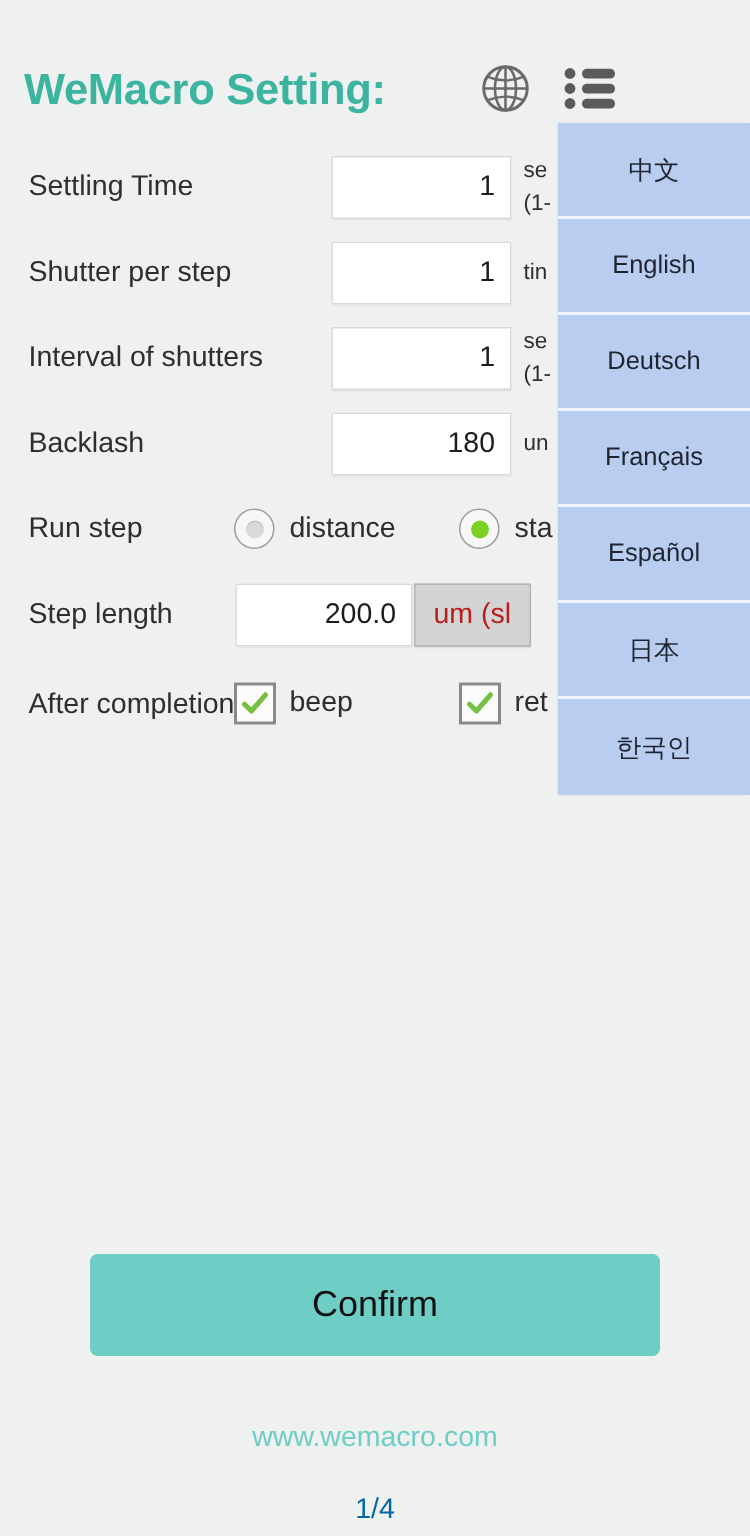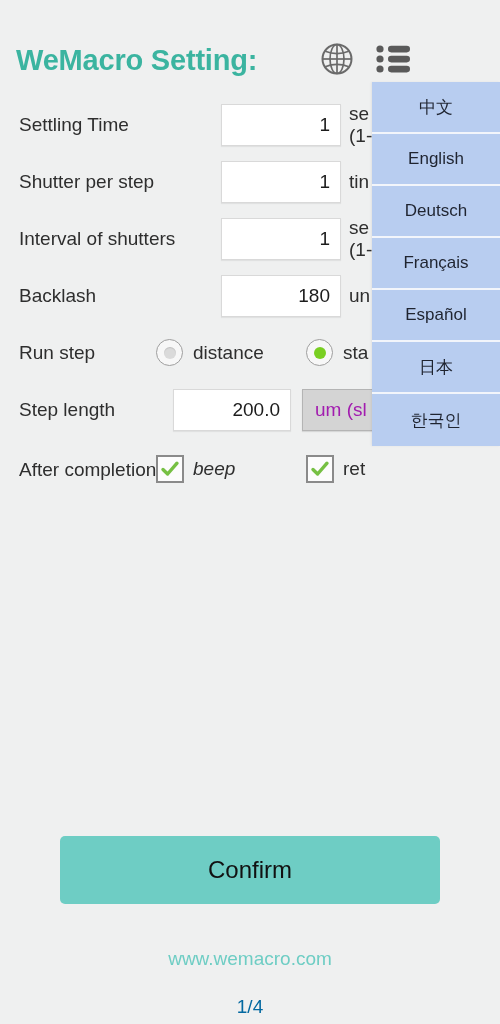--- a/index.html
+++ b/index.html
@@ -89,47 +89,47 @@
     text-align: right;
     padding: 0 10px 0 8px;
     outline: none;
   }
   .field-a {
     left: 221px;
     width: 120px;
     height: 42px;
   }
   .field-step {
-    left: 173px;
+    left: 157px;
     width: 118px;
     height: 42px;
   }
 
   .unit {
     position: absolute;
-    font-size: 19px;
+    font-size: 15px;
     color: #2e2e2e;
     line-height: 21px;
     white-space: nowrap;
     left: 349px;
   }
   .unit-two { line-height: 22px; }
 
   .unit-select {
     position: absolute;
-    left: 302px;
+    left: 276px;
     height: 42px;
     background: #d4d4d4;
     border: 1px solid #b4b4b4;
     box-sizing: border-box;
     display: flex;
     align-items: center;
     padding: 0 12px;
     font-size: 19px;
-    color: #a21caf;
+    color: #b91c1c;
     white-space: nowrap;
     box-shadow: 0 1px 1px rgba(0,0,0,0.10);
   }
 
   
   .radio-group {
     position: absolute;
     display: flex;
     align-items: center;
     gap: 10px;
@@ -191,21 +191,21 @@
   .lang-menu {
     position: absolute;
     left: 372px;
     top: 82px;
     width: 128px;
     background: #b8cdf0;
     z-index: 40;
     box-shadow: -1px 0 2px rgba(0,0,0,0.06);
   }
   .lang-item {
-    height: 52px;
+    height: 64px;
     display: flex;
     align-items: center;
     justify-content: center;
     font-size: 17px;
     color: #1f2430;
     border-bottom: 2px solid #f2f5fb;
     box-sizing: border-box;
     white-space: nowrap;
   }
   .lang-item:last-child { border-bottom: none; }
@@ -328,21 +328,21 @@
 
   <div class="row">
     <div class="label">Step length</div>
     <input class="field field-step" type="text" value="200.0" style="">
     <div class="unit-select">um (sl</div>
   </div>
 
   <div class="row row-tall">
     <div class="label label-two">After completion</div>
 
-    <div class="check-group" style="left:156px;font-style:italic;">
+    <div class="check-group" style="left:156px;">
       <span class="checkbox">
         <svg width="20" height="20" viewBox="0 0 20 20">
           <path d="M3 10.5 L7.6 15 L17 4.2" fill="none" stroke="#76c043" stroke-width="3.4" stroke-linecap="round" stroke-linejoin="round"></path>
         </svg>
       </span>
       <span class="check-label">beep</span>
     </div>
 
     <div class="check-group" style="left:306px;">
       <span class="checkbox">

